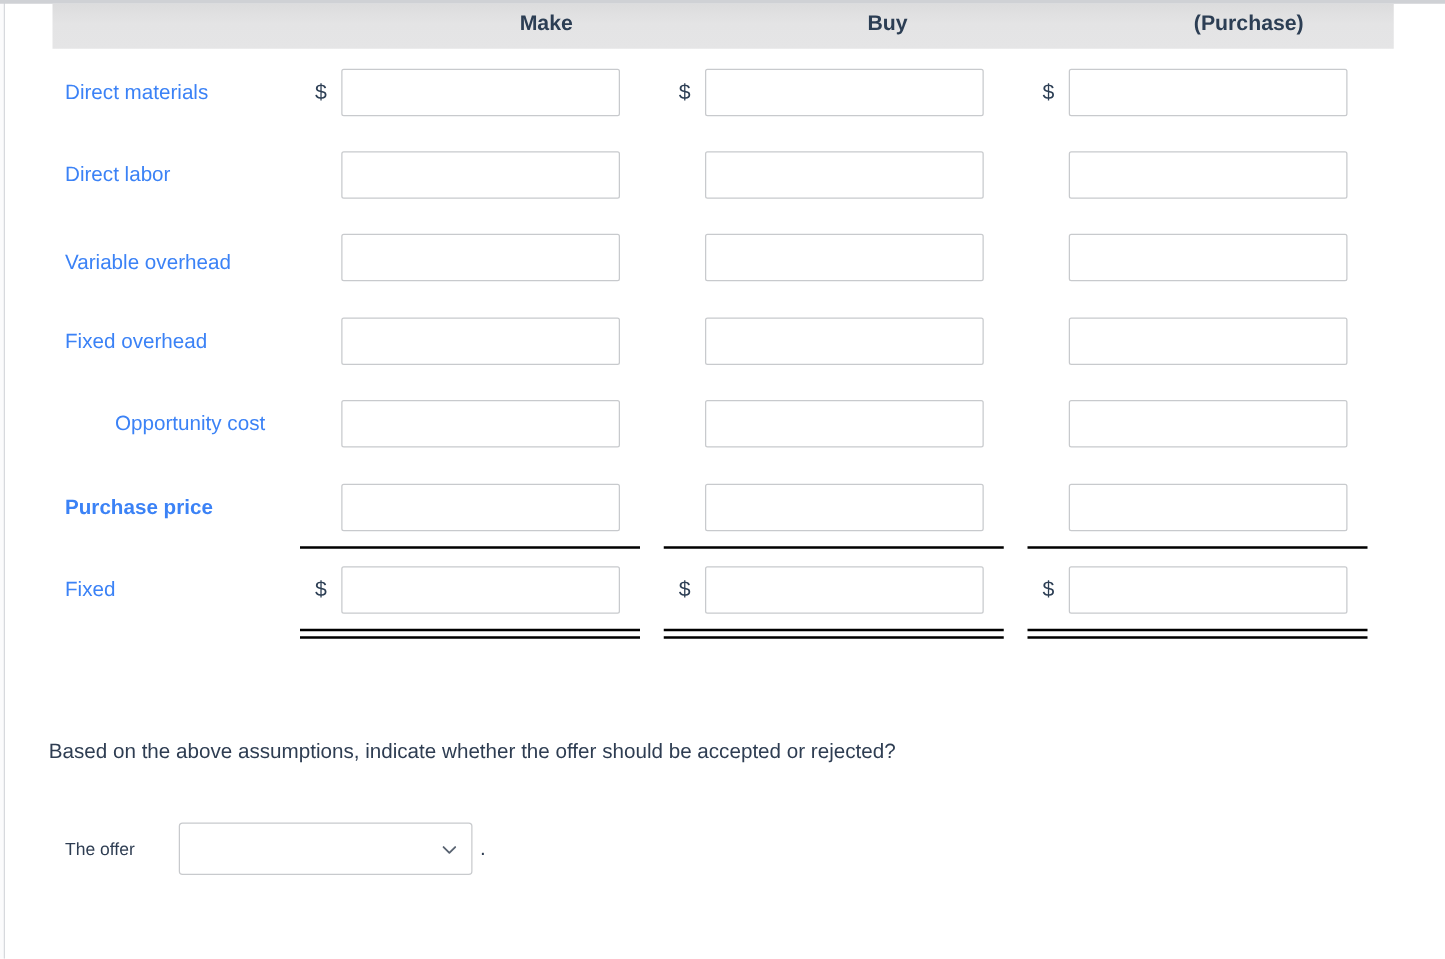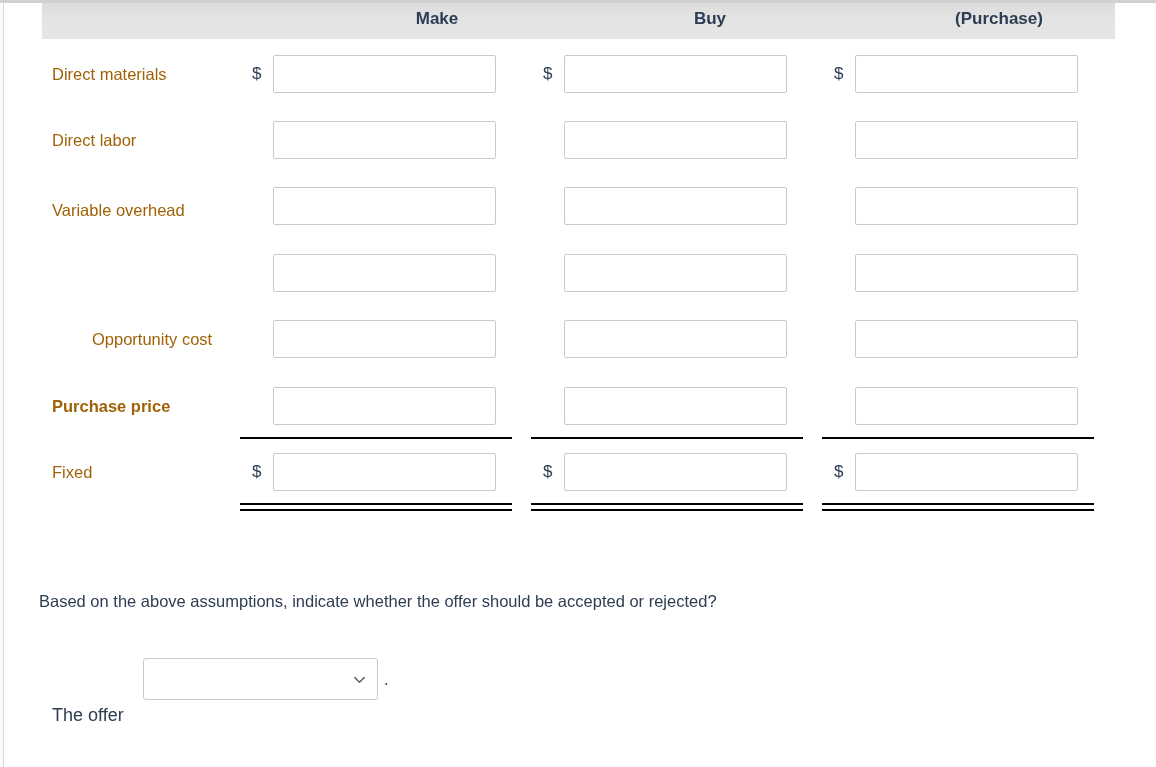--- a/index.html
+++ b/index.html
@@ -64,21 +64,21 @@
   .col-head.make      { left: 268px; width: 254px; }
   .col-head.buy       { left: 541px; width: 254px; }
   .col-head.decrease  { left: 830px; width: 254px; }
 
   
   .row-label {
     position: absolute;
     left: 52px;
     width: 200px;
     font-size: 16.5px;
-    color: #a16207;
+    color: #3b82f6;
     white-space: nowrap;
     line-height: 38px;
   }
 
   
   .dollar {
     position: absolute;
     font-size: 17px;
     color: #2c3e54;
     line-height: 38px;
@@ -131,22 +131,22 @@
     top: 592px;
     font-size: 16.5px;
     color: #2e3d52;
     white-space: nowrap;
   }
 
   
   .answer-label {
     position: absolute;
     left: 52px;
-    top: 701px;
-    font-size: 18px;
+    top: 665px;
+    font-size: 14px;
     color: #2e3d52;
     line-height: 28px;
     white-space: nowrap;
   }
   .answer-select-wrap {
     position: absolute;
     left: 143px;
     top: 658px;
     width: 235px;
     height: 42px;
@@ -210,20 +210,21 @@
   <div class="row-label" style="top:121px;">Direct labor</div>
   <input class="entry c1" style="top: 121px;" type="text" value="">
   <input class="entry c2" style="top: 121px;" type="text" value="">
   <input class="entry c3" style="top: 121px;" type="text" value="">
 
   <div class="row-label" style="top:191px;">Variable overhead</div>
   <input class="entry c1" style="top: 187px;" type="text" value="">
   <input class="entry c2" style="top: 187px;" type="text" value="">
   <input class="entry c3" style="top: 187px;" type="text" value="">
 
+  <div class="row-label" style="top:254px;">Fixed overhead</div>
   <input class="entry c1" style="top: 254px;" type="text" value="">
   <input class="entry c2" style="top: 254px;" type="text" value="">
   <input class="entry c3" style="top: 254px;" type="text" value="">
 
   <div class="row-label" style="top:320px;margin-left:40px;">Opportunity cost</div>
   <input class="entry c1" style="top: 320px;" type="text" value="">
   <input class="entry c2" style="top: 320px;" type="text" value="">
   <input class="entry c3" style="top: 320px;" type="text" value="">
 
   <div class="row-label" style="top:387px;font-weight:bold;">Purchase price</div>

